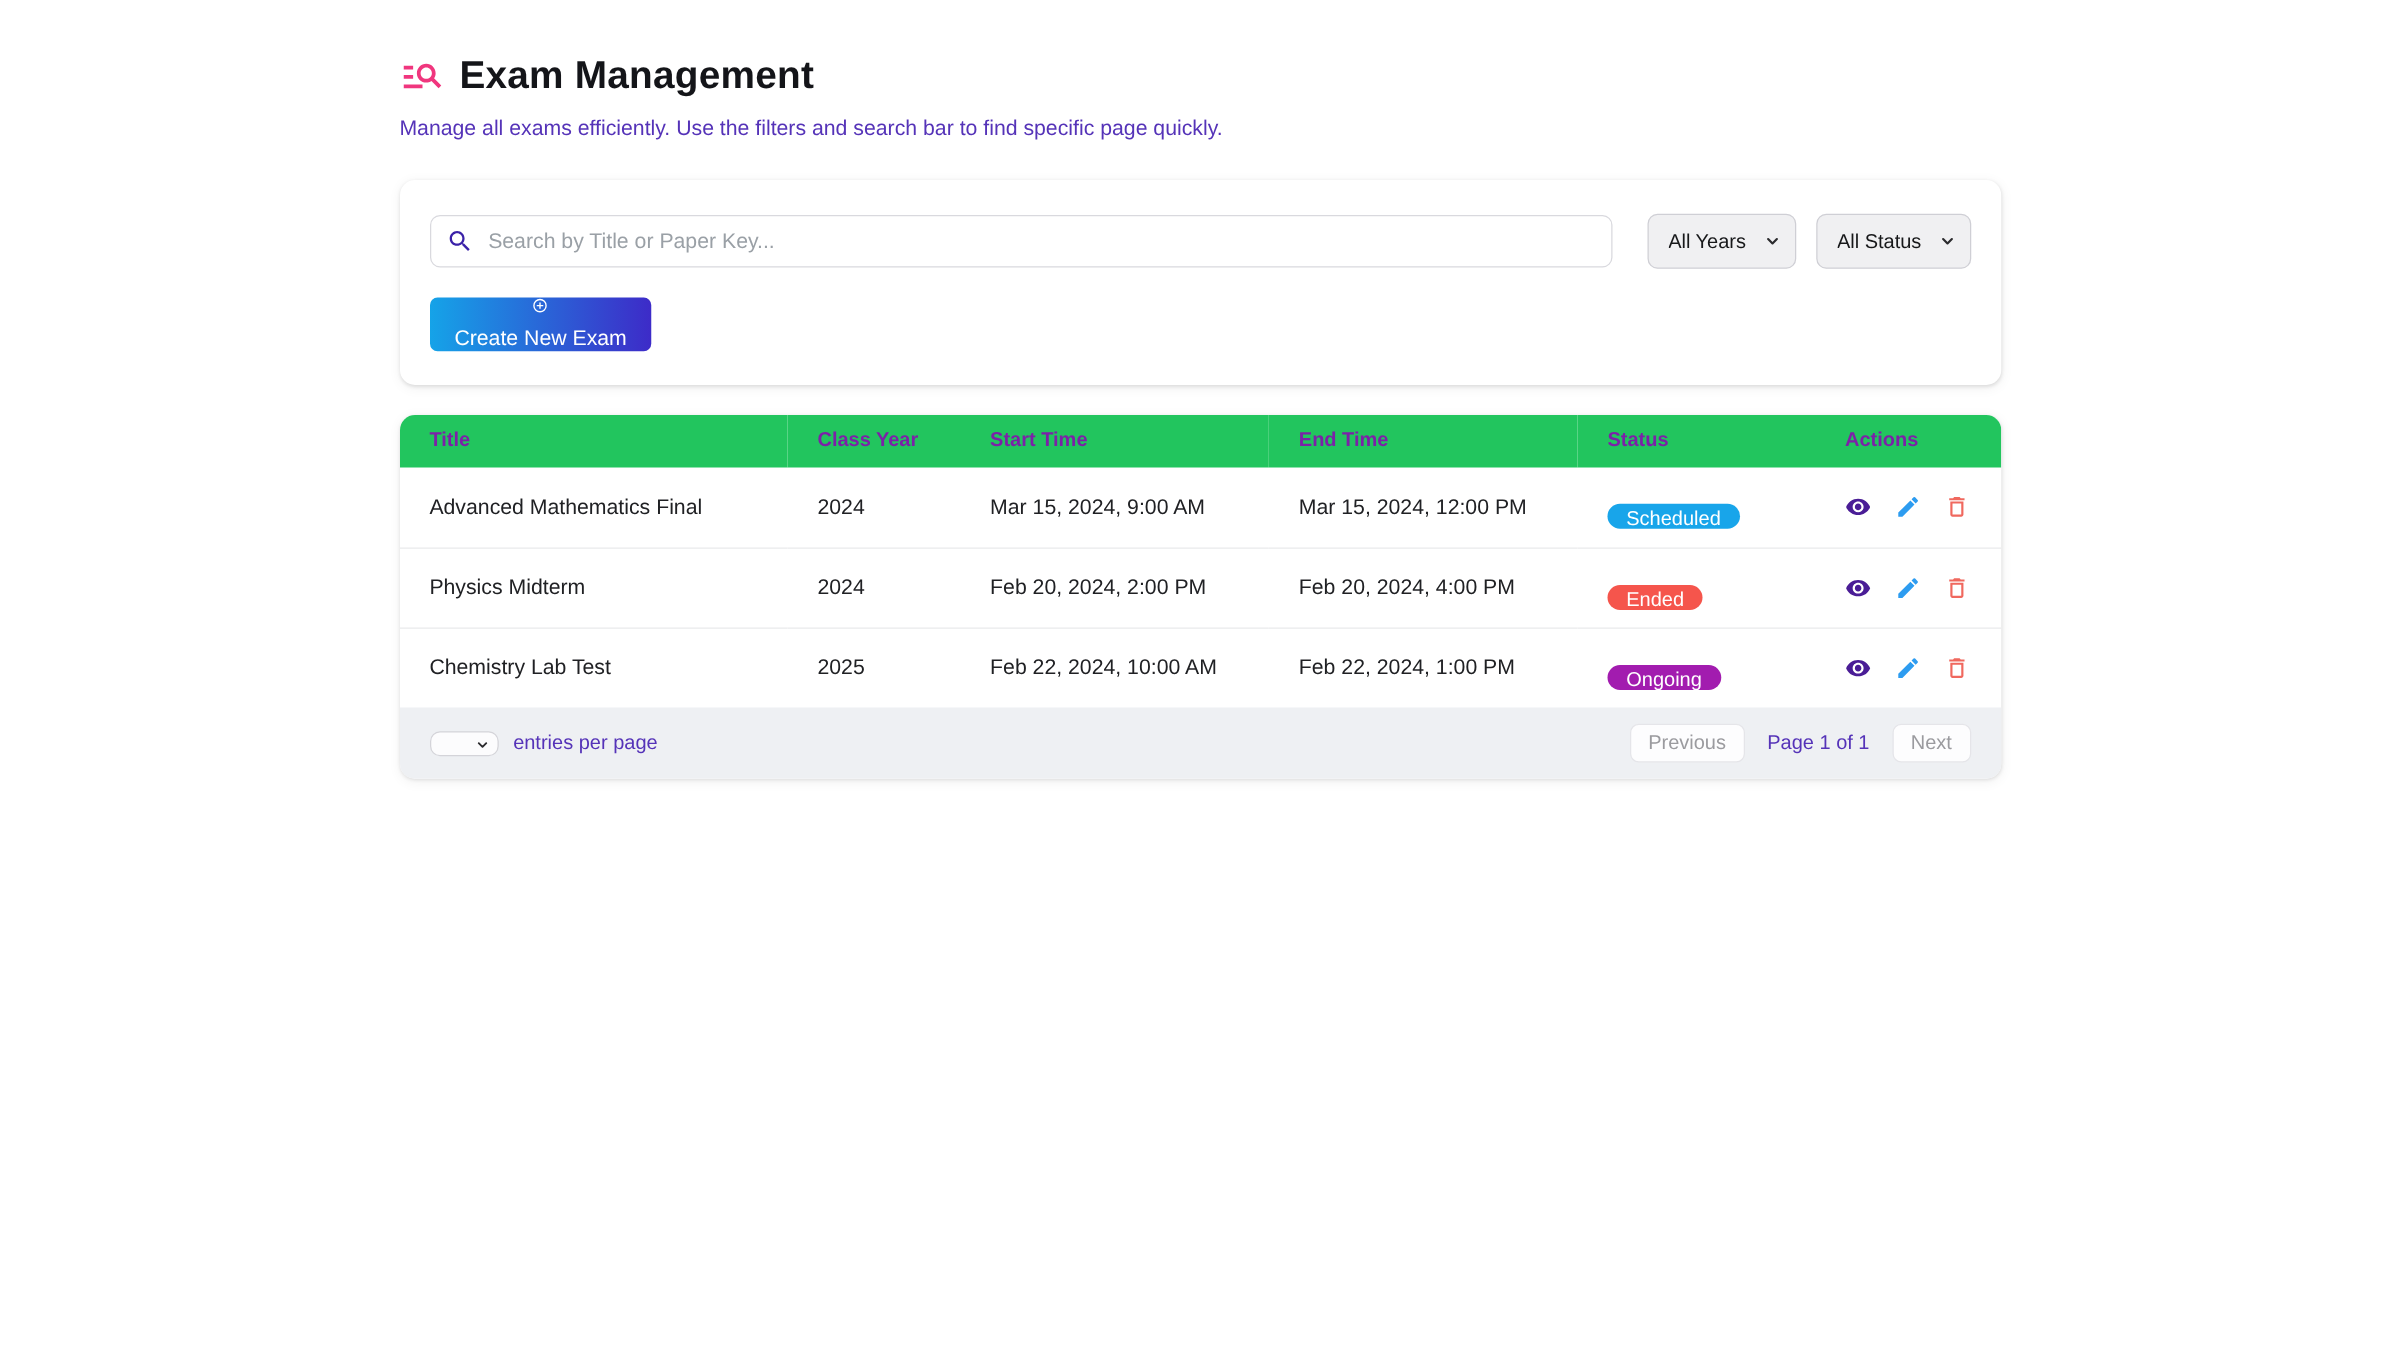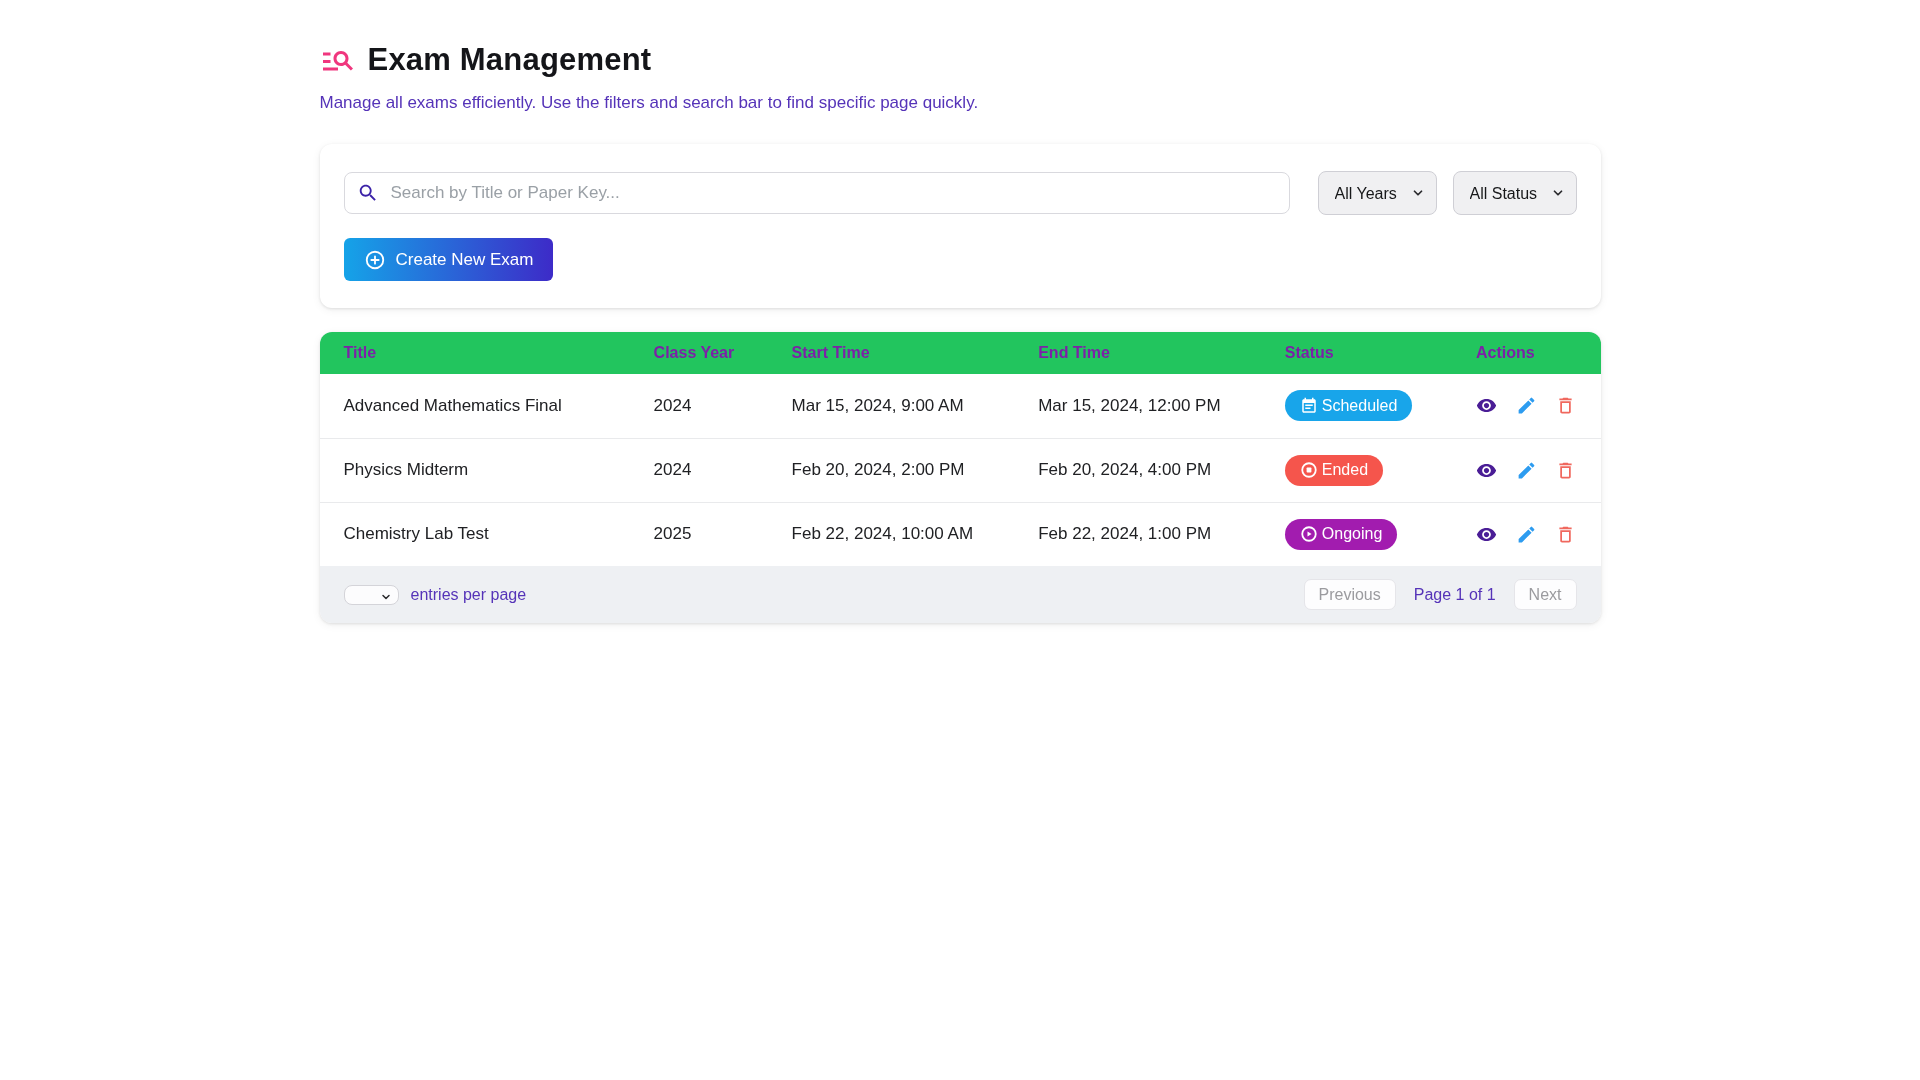--- a/index.html
+++ b/index.html
@@ -52,21 +52,21 @@
     position: absolute; right: 12px; top: 50%; transform: translateY(-50%);
     width: 14px; height: 14px; color: #2b2b2e; pointer-events: none;
   }
 
   .create-row { margin-top: 23px; }
   .create-btn {
     display: inline-flex; align-items: center; gap: 10px;
     background: linear-gradient(90deg, #15a3e8 0%, #3d2bc8 100%);
     color: #ffffff; border: none; border-radius: 6px;
     padding: 0 20px; height: 43px;
-    font-size: 17px; font-family: inherit; cursor: pointer;
+    font-size: 17px; font-family: inherit; cursor: pointer; flex-direction: column;
   }
   .create-btn svg { width: 22px; height: 22px; }
 
   
   .table-card { margin-top: 24px; overflow: hidden; }
   table.exam-table { width: 100%; border-collapse: collapse; }
   .exam-table thead th {
     background: #22c55e;
     text-align: left; font-size: 16px; font-weight: bold; color: #7c21a8;
     padding: 12px 24px;
@@ -75,22 +75,22 @@
     padding: 0 24px; height: 64px;
     font-size: 17px; color: #202124; vertical-align: middle;
   }
   .exam-table tbody tr + tr td { border-top: 1px solid #e9eaec; }
   .col-title { width: 25%; } .col-year { width: 11%; }
   .col-start { width: 20%; } .col-end { width: 20%; }
   .col-status { width: 15%; } .col-actions { width: 9%; }
 
   .badge {
     display: inline-flex; align-items: center; gap: 4px;
-    border-radius: 999px; padding: 0 15px; height: 31px;
-    color: #ffffff; font-size: 16px; white-space: nowrap;
+    border-radius: 999px; padding: 0 15px; height: 20px;
+    color: #ffffff; font-size: 16px; white-space: nowrap; flex-direction: column;
   }
   .badge svg { width: 18px; height: 18px; }
   .badge--scheduled { background: #18a5ea; }
   .badge--ended    { background: #f5554c; }
   .badge--ongoing  { background: #a21caf; }
 
   .actions-cell { white-space: nowrap; }
   .icon-btn {
     background: none; border: none; padding: 0; cursor: pointer;
     display: inline-flex; vertical-align: middle;

